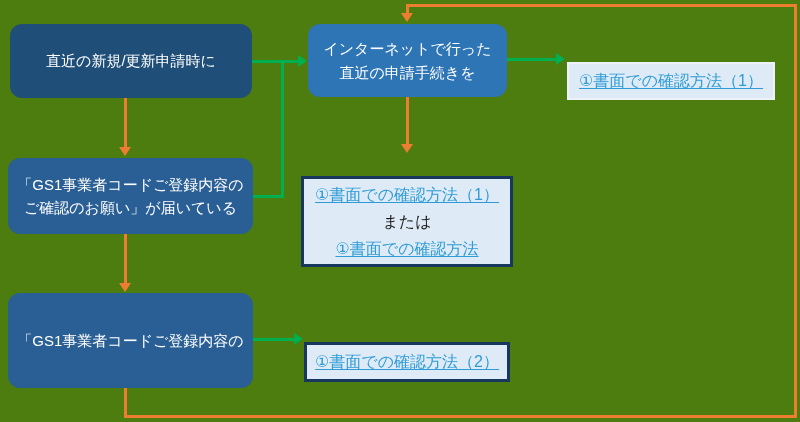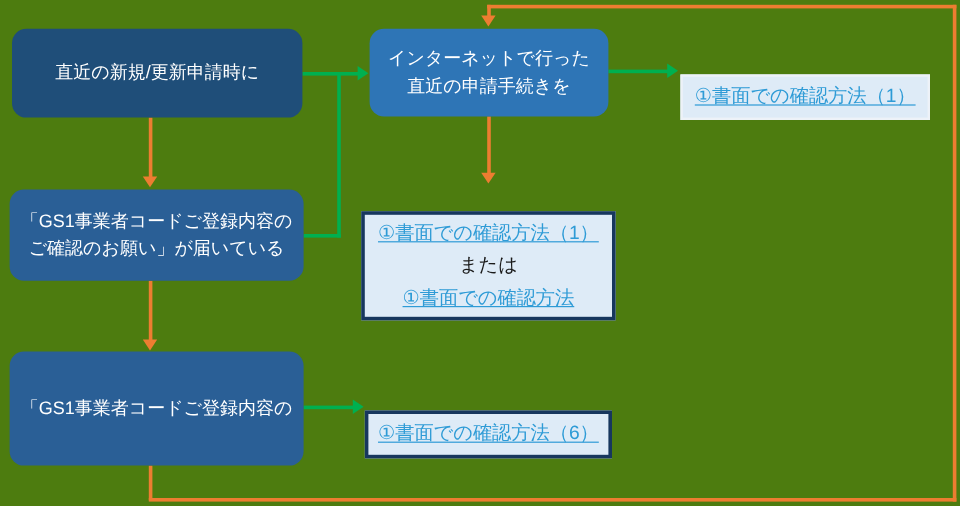--- a/index.html
+++ b/index.html
@@ -151,16 +151,16 @@
     <a href="#" class="flow-link">①書面での確認方法（1）</a>
   </div>
 
   <div class="node light-node n-midlinks">
     <a href="#" class="flow-link">①書面での確認方法（1）</a>
     <span class="ln or-text">または</span>
     <a href="#" class="flow-link">①書面での確認方法</a>
   </div>
 
   <div class="node light-node n-paper2">
-    <a href="#" class="flow-link">①書面での確認方法（6）</a>
+    <a href="#" class="flow-link">①書面での確認方法（2）</a>
   </div>
 
 </div>
 
 </body></html>

